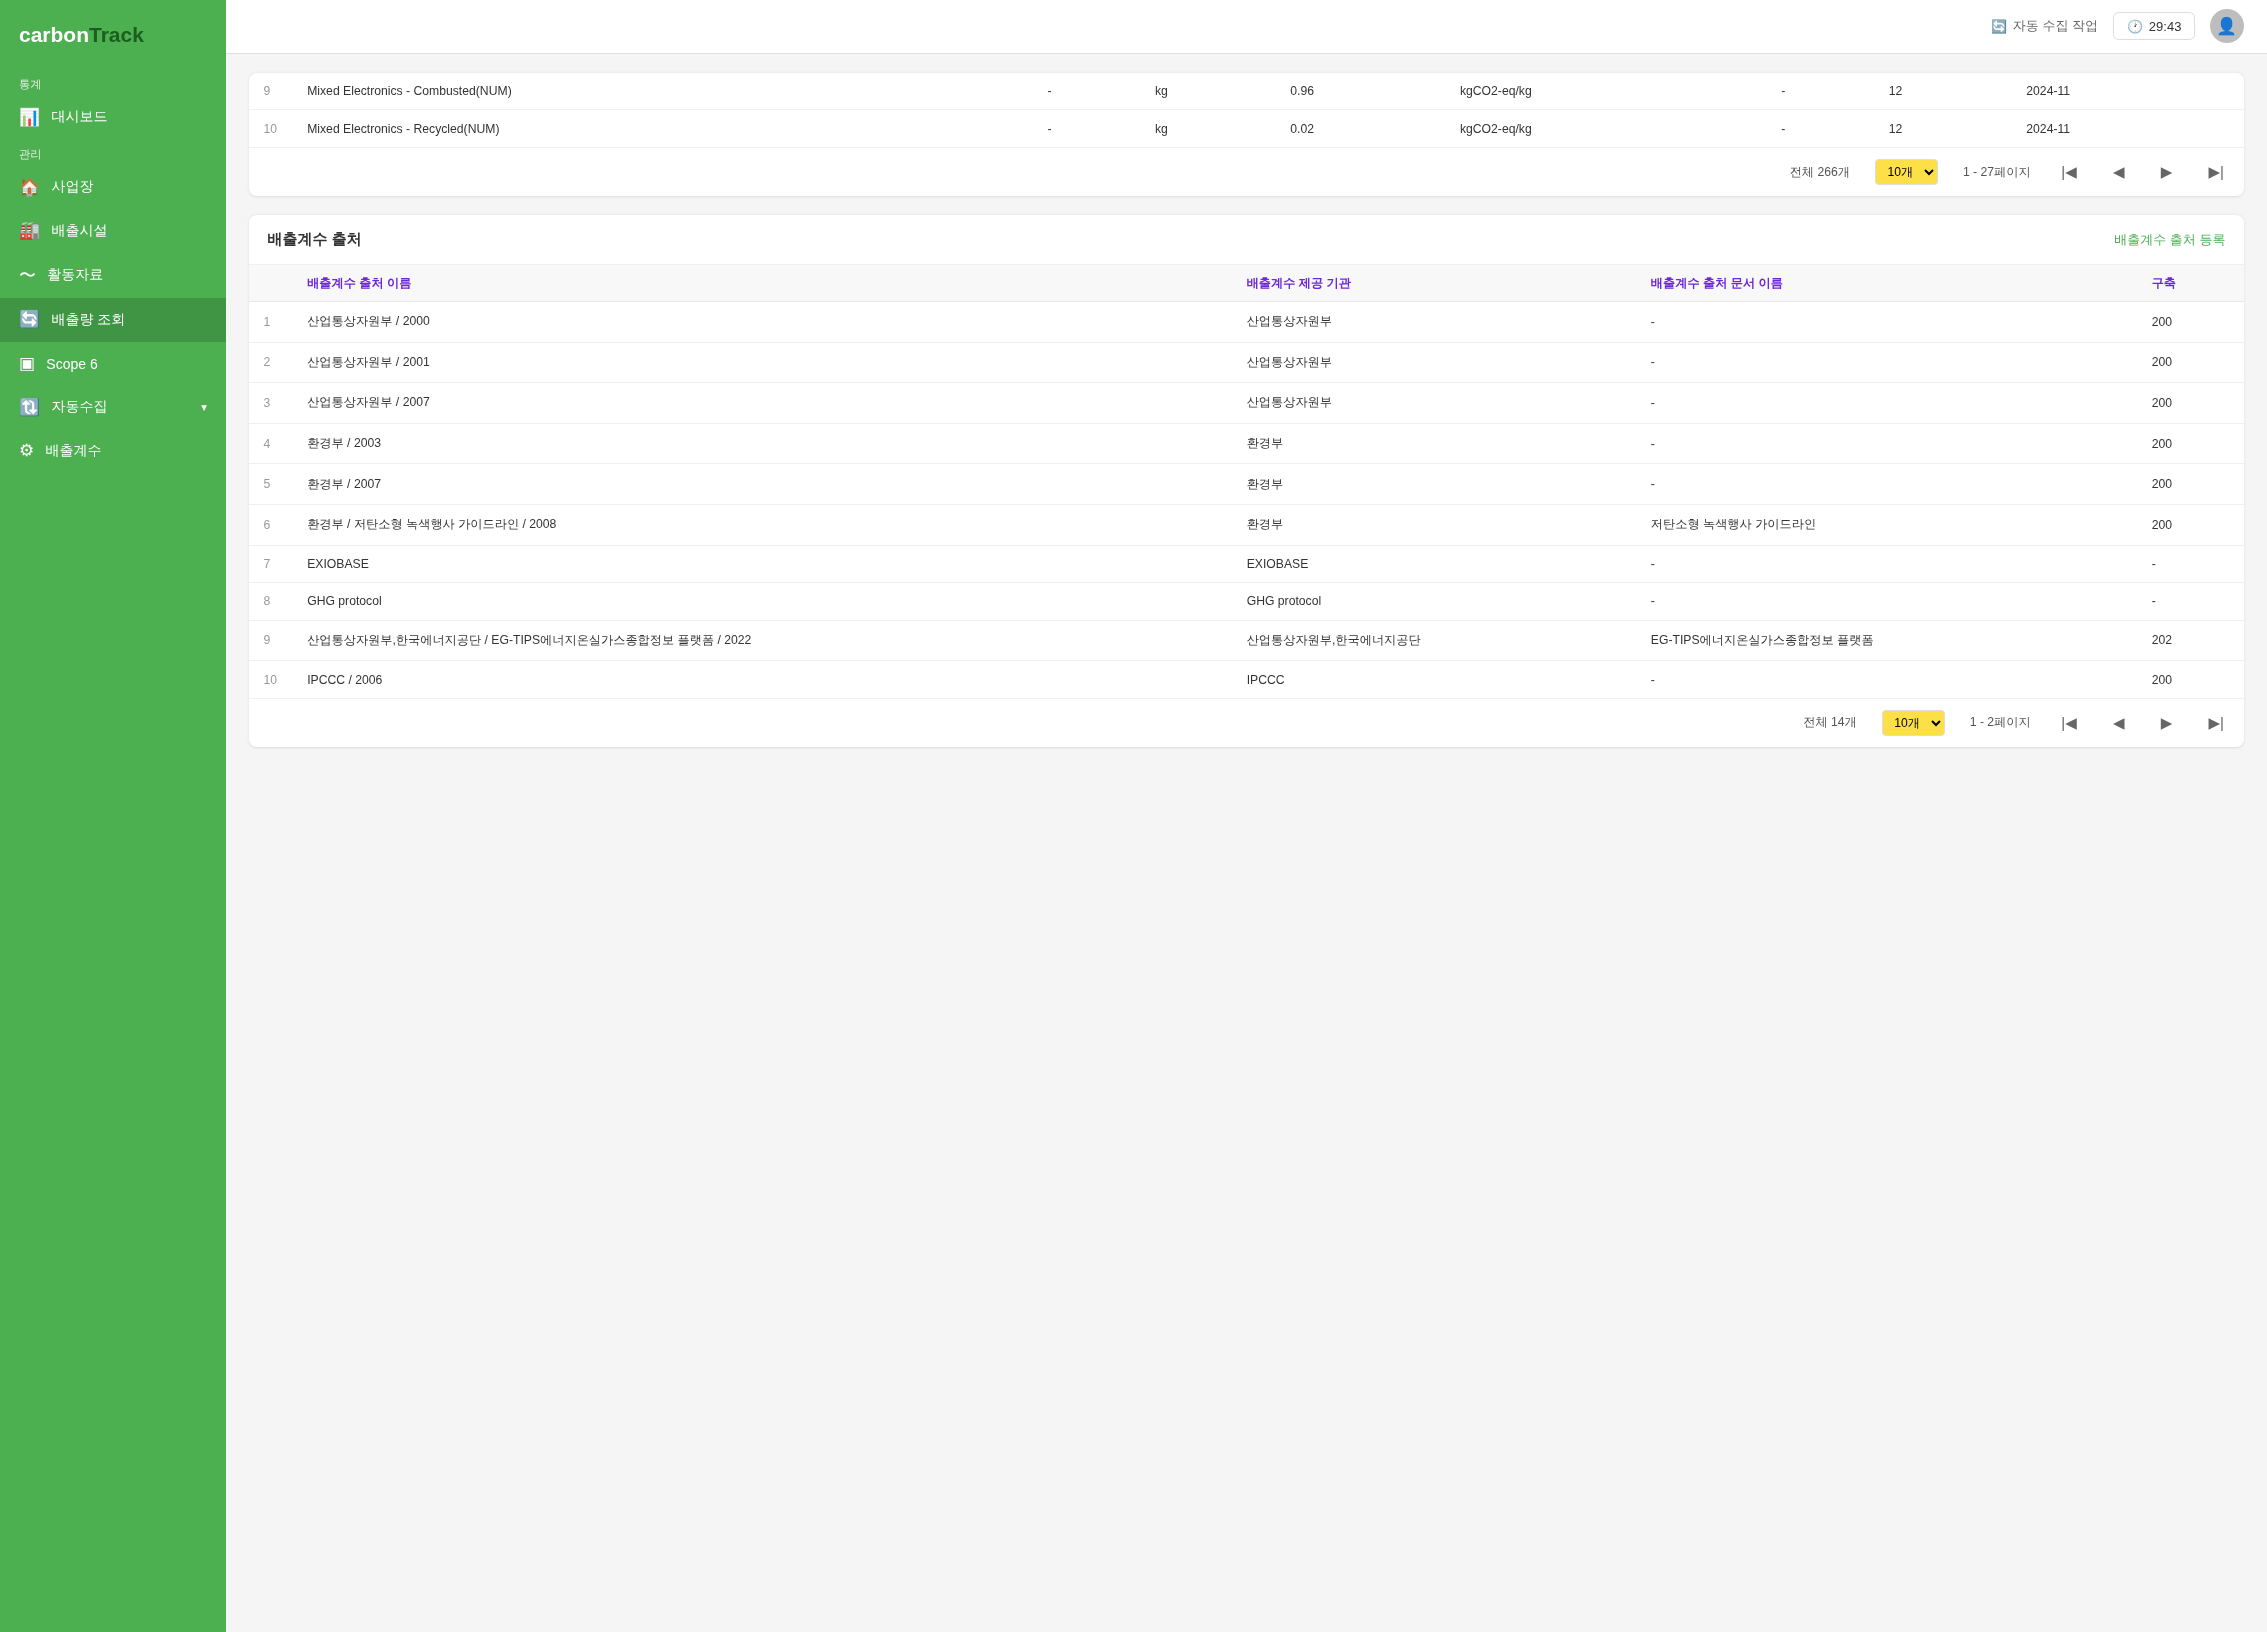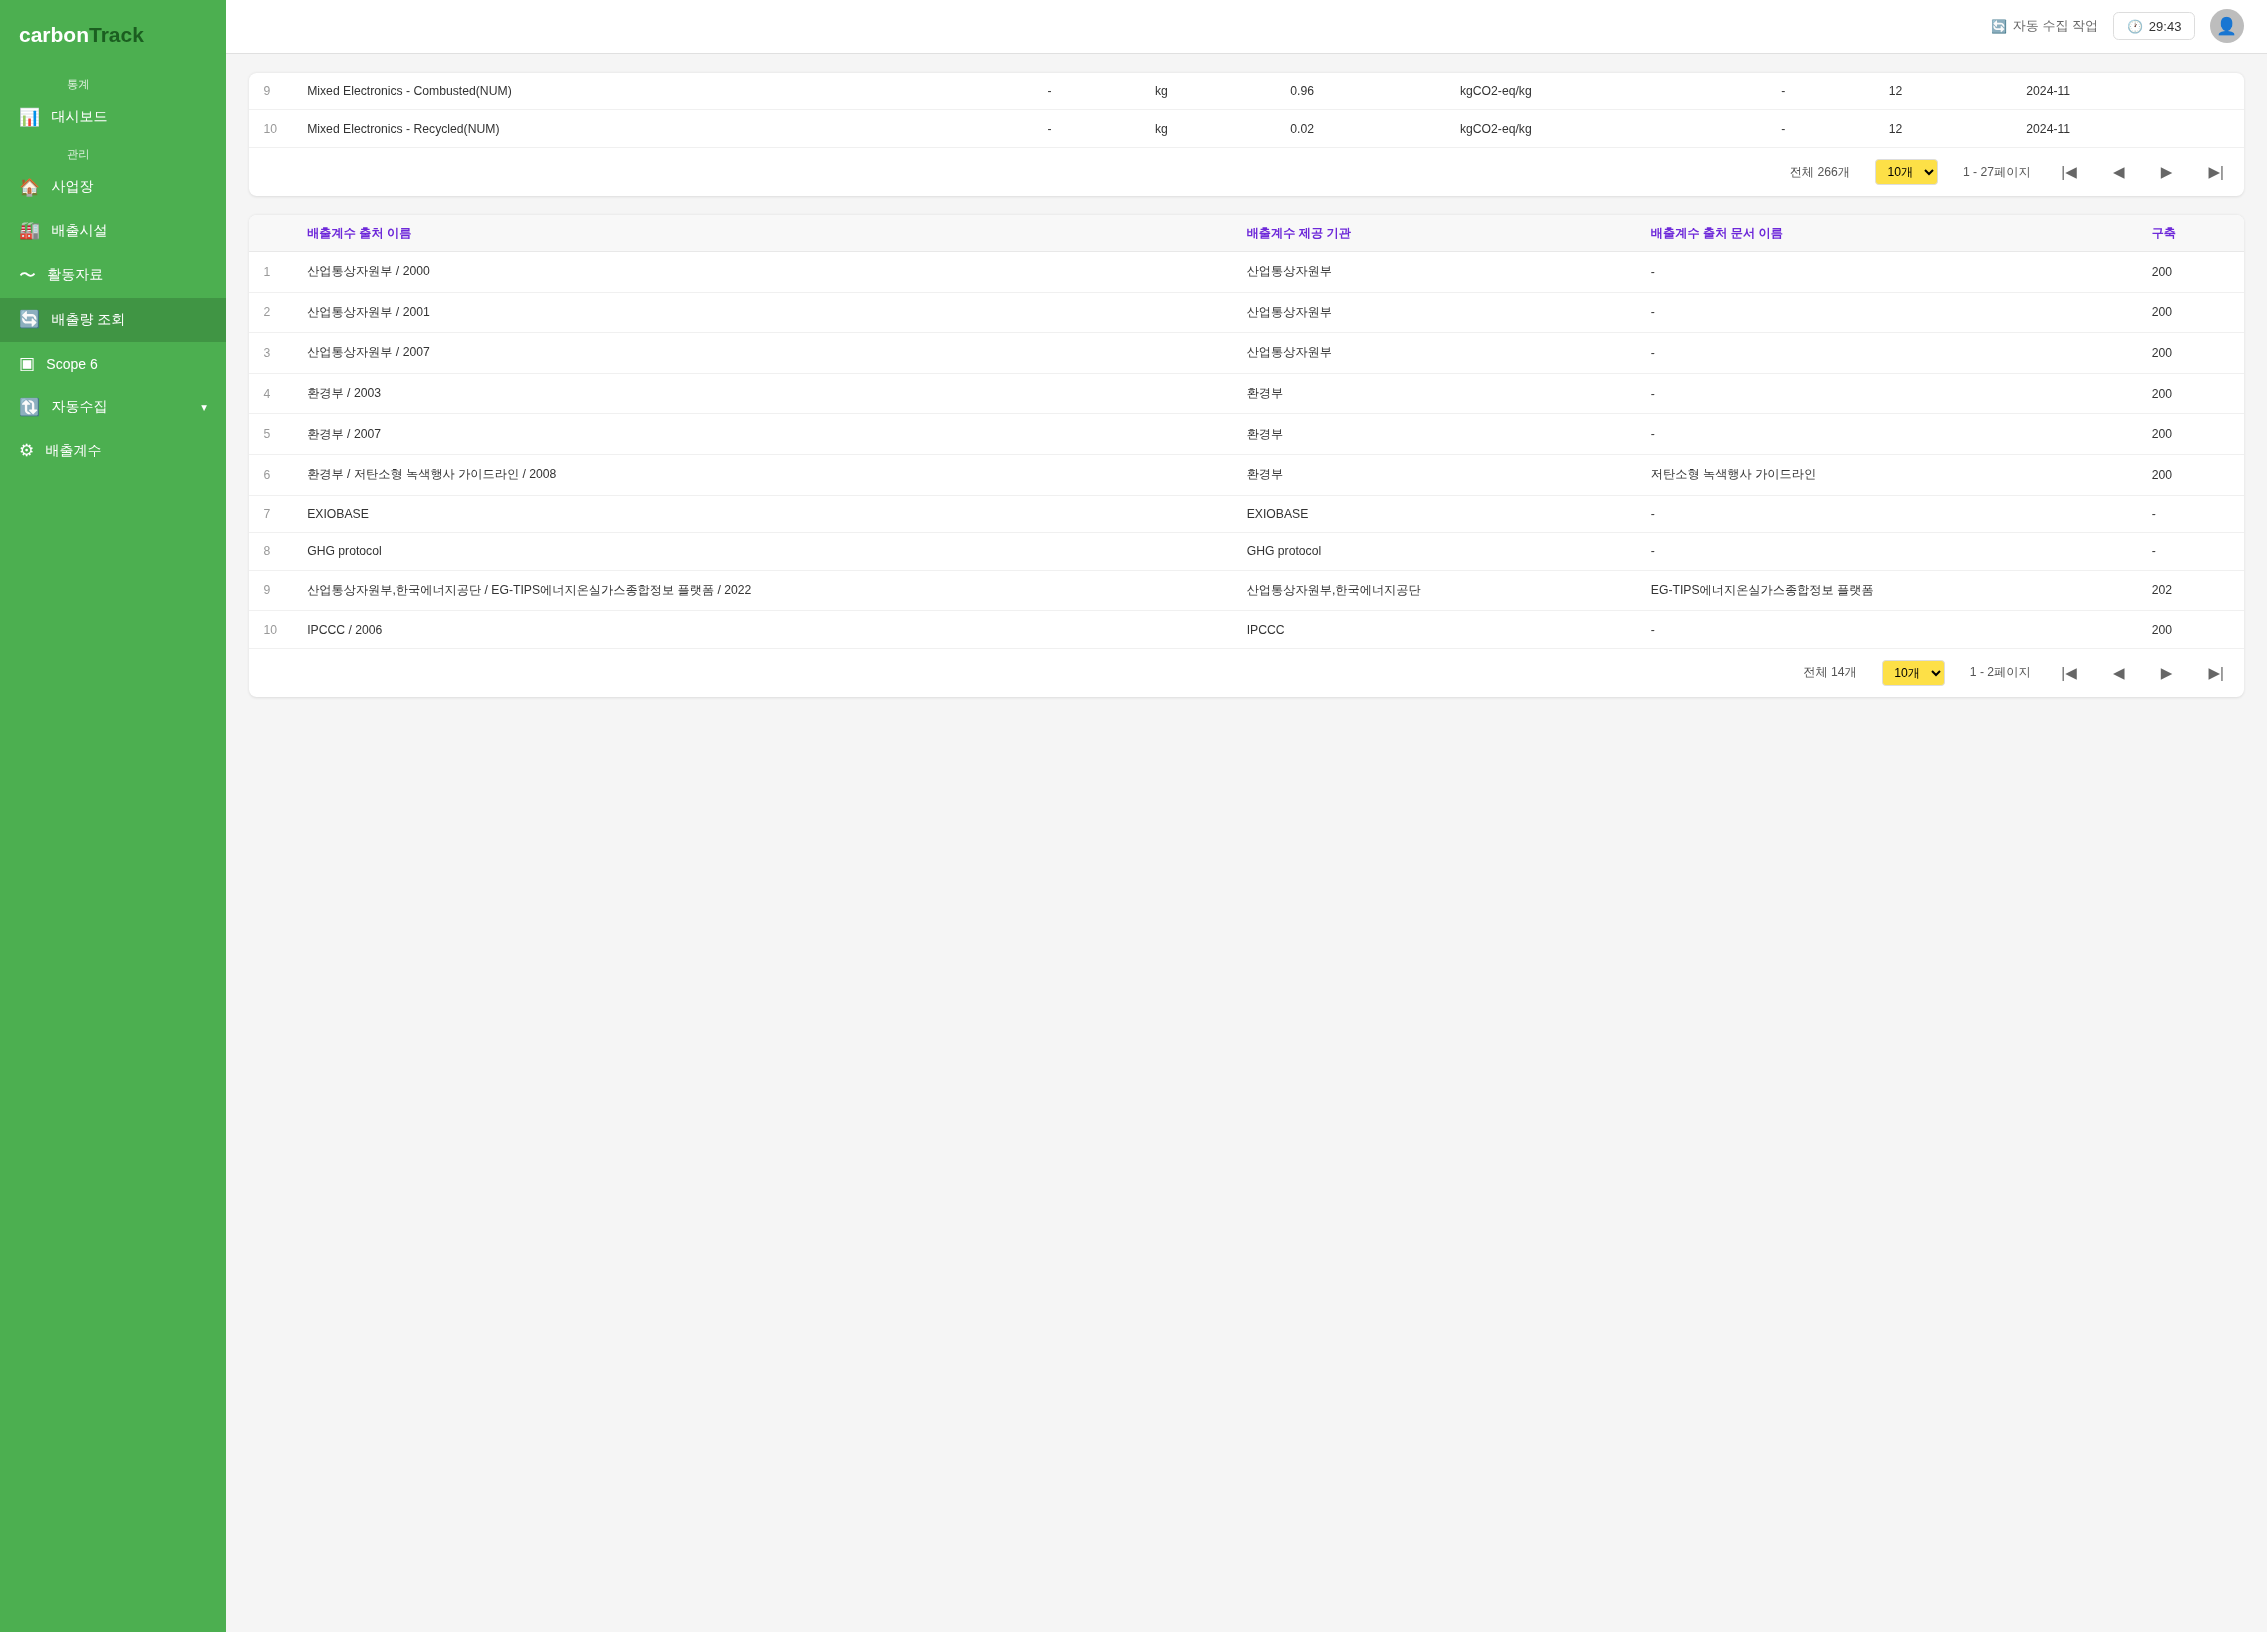--- a/index.html
+++ b/index.html
@@ -19,21 +19,20 @@
       padding: 22.6px 19px;
       font-size: 21px;
       font-weight: bold;
     }
     .sidebar-logo span.carbon { color: white; }
     .sidebar-logo span.track { color: #1b5e20; }
     .sidebar-section-label {
       padding: 7.5px 19px 3.8px;
       font-size: 11.3px;
       opacity: 0.8;
-      margin-left: 48px;
     }
     .sidebar-item {
       display: flex;
       align-items: center;
       padding: 11.3px 19px;
       cursor: pointer;
       gap: 11.3px;
       font-size: 14px;
       color: white;
     }
@@ -282,20 +281,24 @@
         </select>
         <span>1 - 27페이지</span>
         <button class="pagination-btn">|◀</button>
         <button class="pagination-btn">◀</button>
         <button class="pagination-btn">▶</button>
         <button class="pagination-btn">▶|</button>
       </div>
     </div>
 
     <div class="card">
+      <div class="card-header">
+        <div class="card-title">배출계수 출처</div>
+        <div class="card-action">배출계수 출처 등록</div>
+      </div>
       <table>
         <thead>
           <tr>
             <th></th>
             <th>배출계수 출처 이름</th>
             <th>배출계수 제공 기관</th>
             <th>배출계수 출처 문서 이름</th>
             <th>구축</th>
           </tr>
         </thead>

